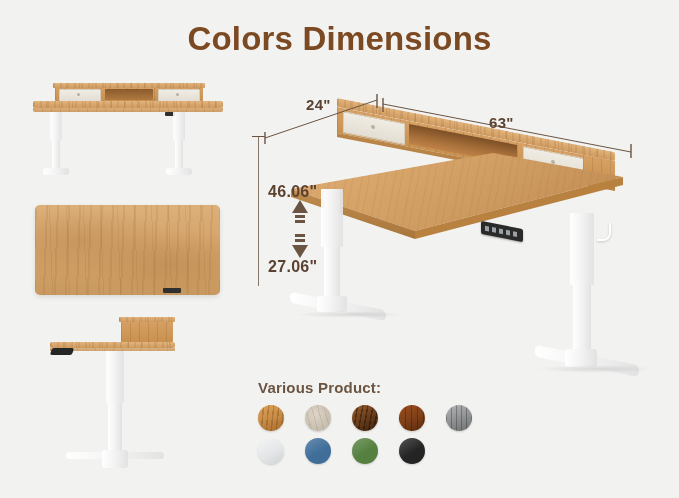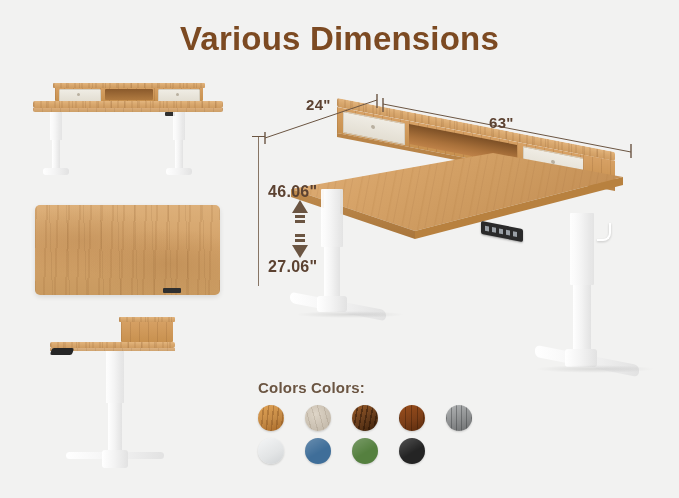--- a/index.html
+++ b/index.html
@@ -79,21 +79,21 @@
   }
 
   
   .arrowwrap{position:absolute;left:289px;top:200px;width:22px;height:58px;}
 </style>
 </head>
 <body>
 
 <div id="stage">
 
-  <div class="title">Various Dimensions</div>
+  <div class="title">Colors Dimensions</div>
 
   <div class="thumb" style="left:25px;top:70px;width:205px;height:125px;">
 
     <div class="woodface" style="position:absolute;left:30px;top:16px;width:148px;height:15px;border-radius:1px;"></div>
     <div class="woodtop" style="position:absolute;left:28px;top:13px;width:152px;height:5px;border-radius:1px;"></div>
 
     <div style="position:absolute;left:80px;top:19px;width:48px;height:11px;background:linear-gradient(180deg,#8a5a2c,#b07a40);border-radius:1px;"></div>
 
     <div class="drawer" style="left:34px;top:19px;width:40px;height:11px;"></div>
     <div class="knob" style="left:52px;top:23px;"></div>
@@ -256,21 +256,21 @@
 
       <rect x="6" y="34" width="10" height="3" fill="#6b5542"></rect>
       <rect x="6" y="39" width="10" height="3" fill="#6b5542"></rect>
 
       <polygon points="11,58 19,45 3,45" fill="#6b5542"></polygon>
     </svg>
   </div>
 
   <div class="dimtxt" style="left:268px;top:258px;font-size:16px;">27.06"</div>
 
-  <div class="sw-label">Colors Colors:</div>
+  <div class="sw-label">Various Product:</div>
 
   <div id="swatch-row-1" style="position:absolute;left:258px;top:405px;width:200px;height:28px;">
       <div class="swatch" title="rustic-oak" style="left: 0px; top: 0px; background: repeating-linear-gradient(96deg, rgba(120, 70, 25, 0.35) 0px, rgba(120, 70, 25, 0.35) 1.5px, rgba(255, 255, 255, 0) 1.5px, rgba(255, 255, 255, 0) 5px), linear-gradient(160deg, rgb(224, 162, 85) 0%, rgb(197, 138, 69) 55%, rgb(169, 106, 40) 100%);"></div>
       <div class="swatch" title="greige" style="left: 47px; top: 0px; background: repeating-linear-gradient(75deg, rgba(130, 115, 95, 0.2) 0px, rgba(130, 115, 95, 0.2) 1px, rgba(255, 255, 255, 0) 1px, rgba(255, 255, 255, 0) 6px), radial-gradient(circle at 40% 35%, rgb(222, 213, 199) 0%, rgb(199, 189, 174) 70%);"></div>
       <div class="swatch" title="dark-rustic" style="left: 94px; top: 0px; background: repeating-linear-gradient(100deg, rgba(30, 12, 0, 0.45) 0px, rgba(30, 12, 0, 0.45) 1.5px, rgba(255, 255, 255, 0) 1.5px, rgba(255, 255, 255, 0) 5px), linear-gradient(150deg, rgb(154, 91, 40) 0%, rgb(107, 63, 29) 50%, rgb(61, 33, 9) 100%);"></div>
       <div class="swatch" title="walnut" style="left: 141px; top: 0px; background: repeating-linear-gradient(90deg, rgba(35, 15, 0, 0.32) 0px, rgba(35, 15, 0, 0.32) 1.2px, rgba(255, 255, 255, 0) 1.2px, rgba(255, 255, 255, 0) 6px), linear-gradient(160deg, rgb(154, 78, 28) 0%, rgb(125, 63, 24) 55%, rgb(90, 43, 13) 100%);"></div>
       <div class="swatch" title="grey-wood" style="left: 188px; top: 0px; background: repeating-linear-gradient(90deg, rgba(45, 48, 50, 0.38) 0px, rgba(45, 48, 50, 0.38) 1.2px, rgba(255, 255, 255, 0) 1.2px, rgba(255, 255, 255, 0) 5px), linear-gradient(160deg, rgb(179, 181, 182) 0%, rgb(141, 143, 144) 55%, rgb(109, 111, 112) 100%);"></div>
     </div>
   <div id="swatch-row-2" style="position:absolute;left:258px;top:438px;width:200px;height:28px;">
       <div class="swatch" title="white" style="left: 0px; top: 0px; background: linear-gradient(150deg, rgb(244, 245, 246) 0%, rgb(226, 228, 229) 60%, rgb(207, 210, 212) 100%);"></div>

